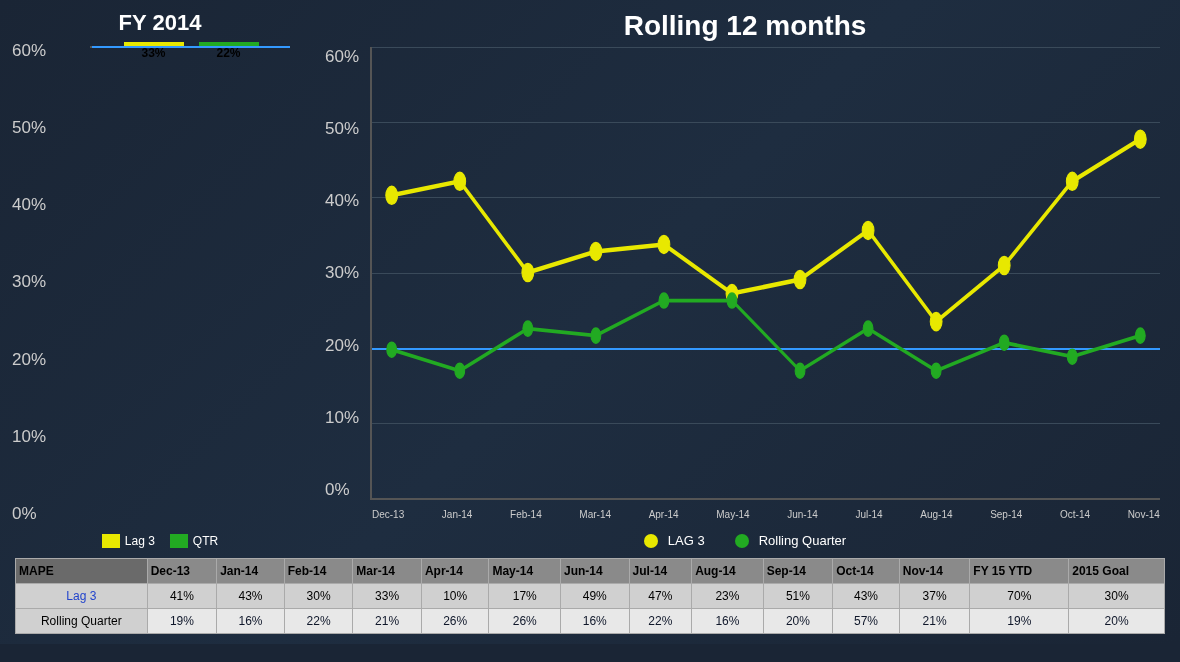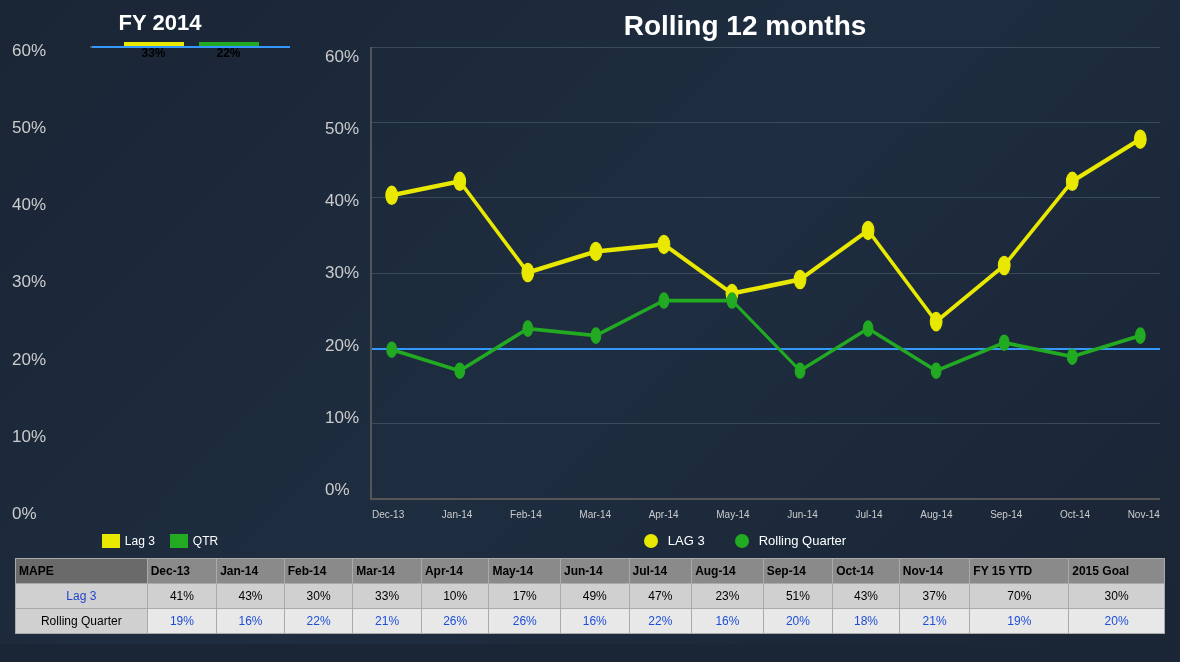--- a/index.html
+++ b/index.html
@@ -216,21 +216,21 @@
     }
 
     .cell-red { background: #cc2222; color: #fff; }
     .cell-yellow { background: #e8e800; color: #000; }
     .cell-green { background: #22aa22; color: #fff; }
     .cell-white { background: #e8e8e8; color: #000; }
 
     .lag3-row td { background: #d0d0d0; color: #000; }
     .lag3-row td:first-child { color: #2244cc; font-style: normal; }
 
-    .rolling-row td { background: #e8e8e8; color: #1d4ed8; }
+    .rolling-row td { background: #e8e8e8; color: #0f172a; }
     .rolling-row td:first-child { color: #000; }
   </style>
 </head>
 <body>
 
 <div class="main-container">
   <div class="charts-row">
 
     <div class="left-chart">
       <div class="left-chart-title">FY 2014</div>
@@ -409,21 +409,21 @@
           <td class="cell-green">19%</td>
           <td class="cell-green">16%</td>
           <td class="cell-green">22%</td>
           <td class="cell-green">21%</td>
           <td class="cell-yellow">26%</td>
           <td class="cell-yellow">26%</td>
           <td class="cell-green">16%</td>
           <td class="cell-green">22%</td>
           <td class="cell-green">16%</td>
           <td class="cell-white">20%</td>
-          <td class="cell-green">18%</td>
+          <td class="cell-green">57%</td>
           <td class="cell-yellow">21%</td>
           <td class="cell-green">19%</td>
           <td class="cell-white">20%</td>
         </tr>
       </tbody>
     </table>
   </div>
 
 </div>
 

